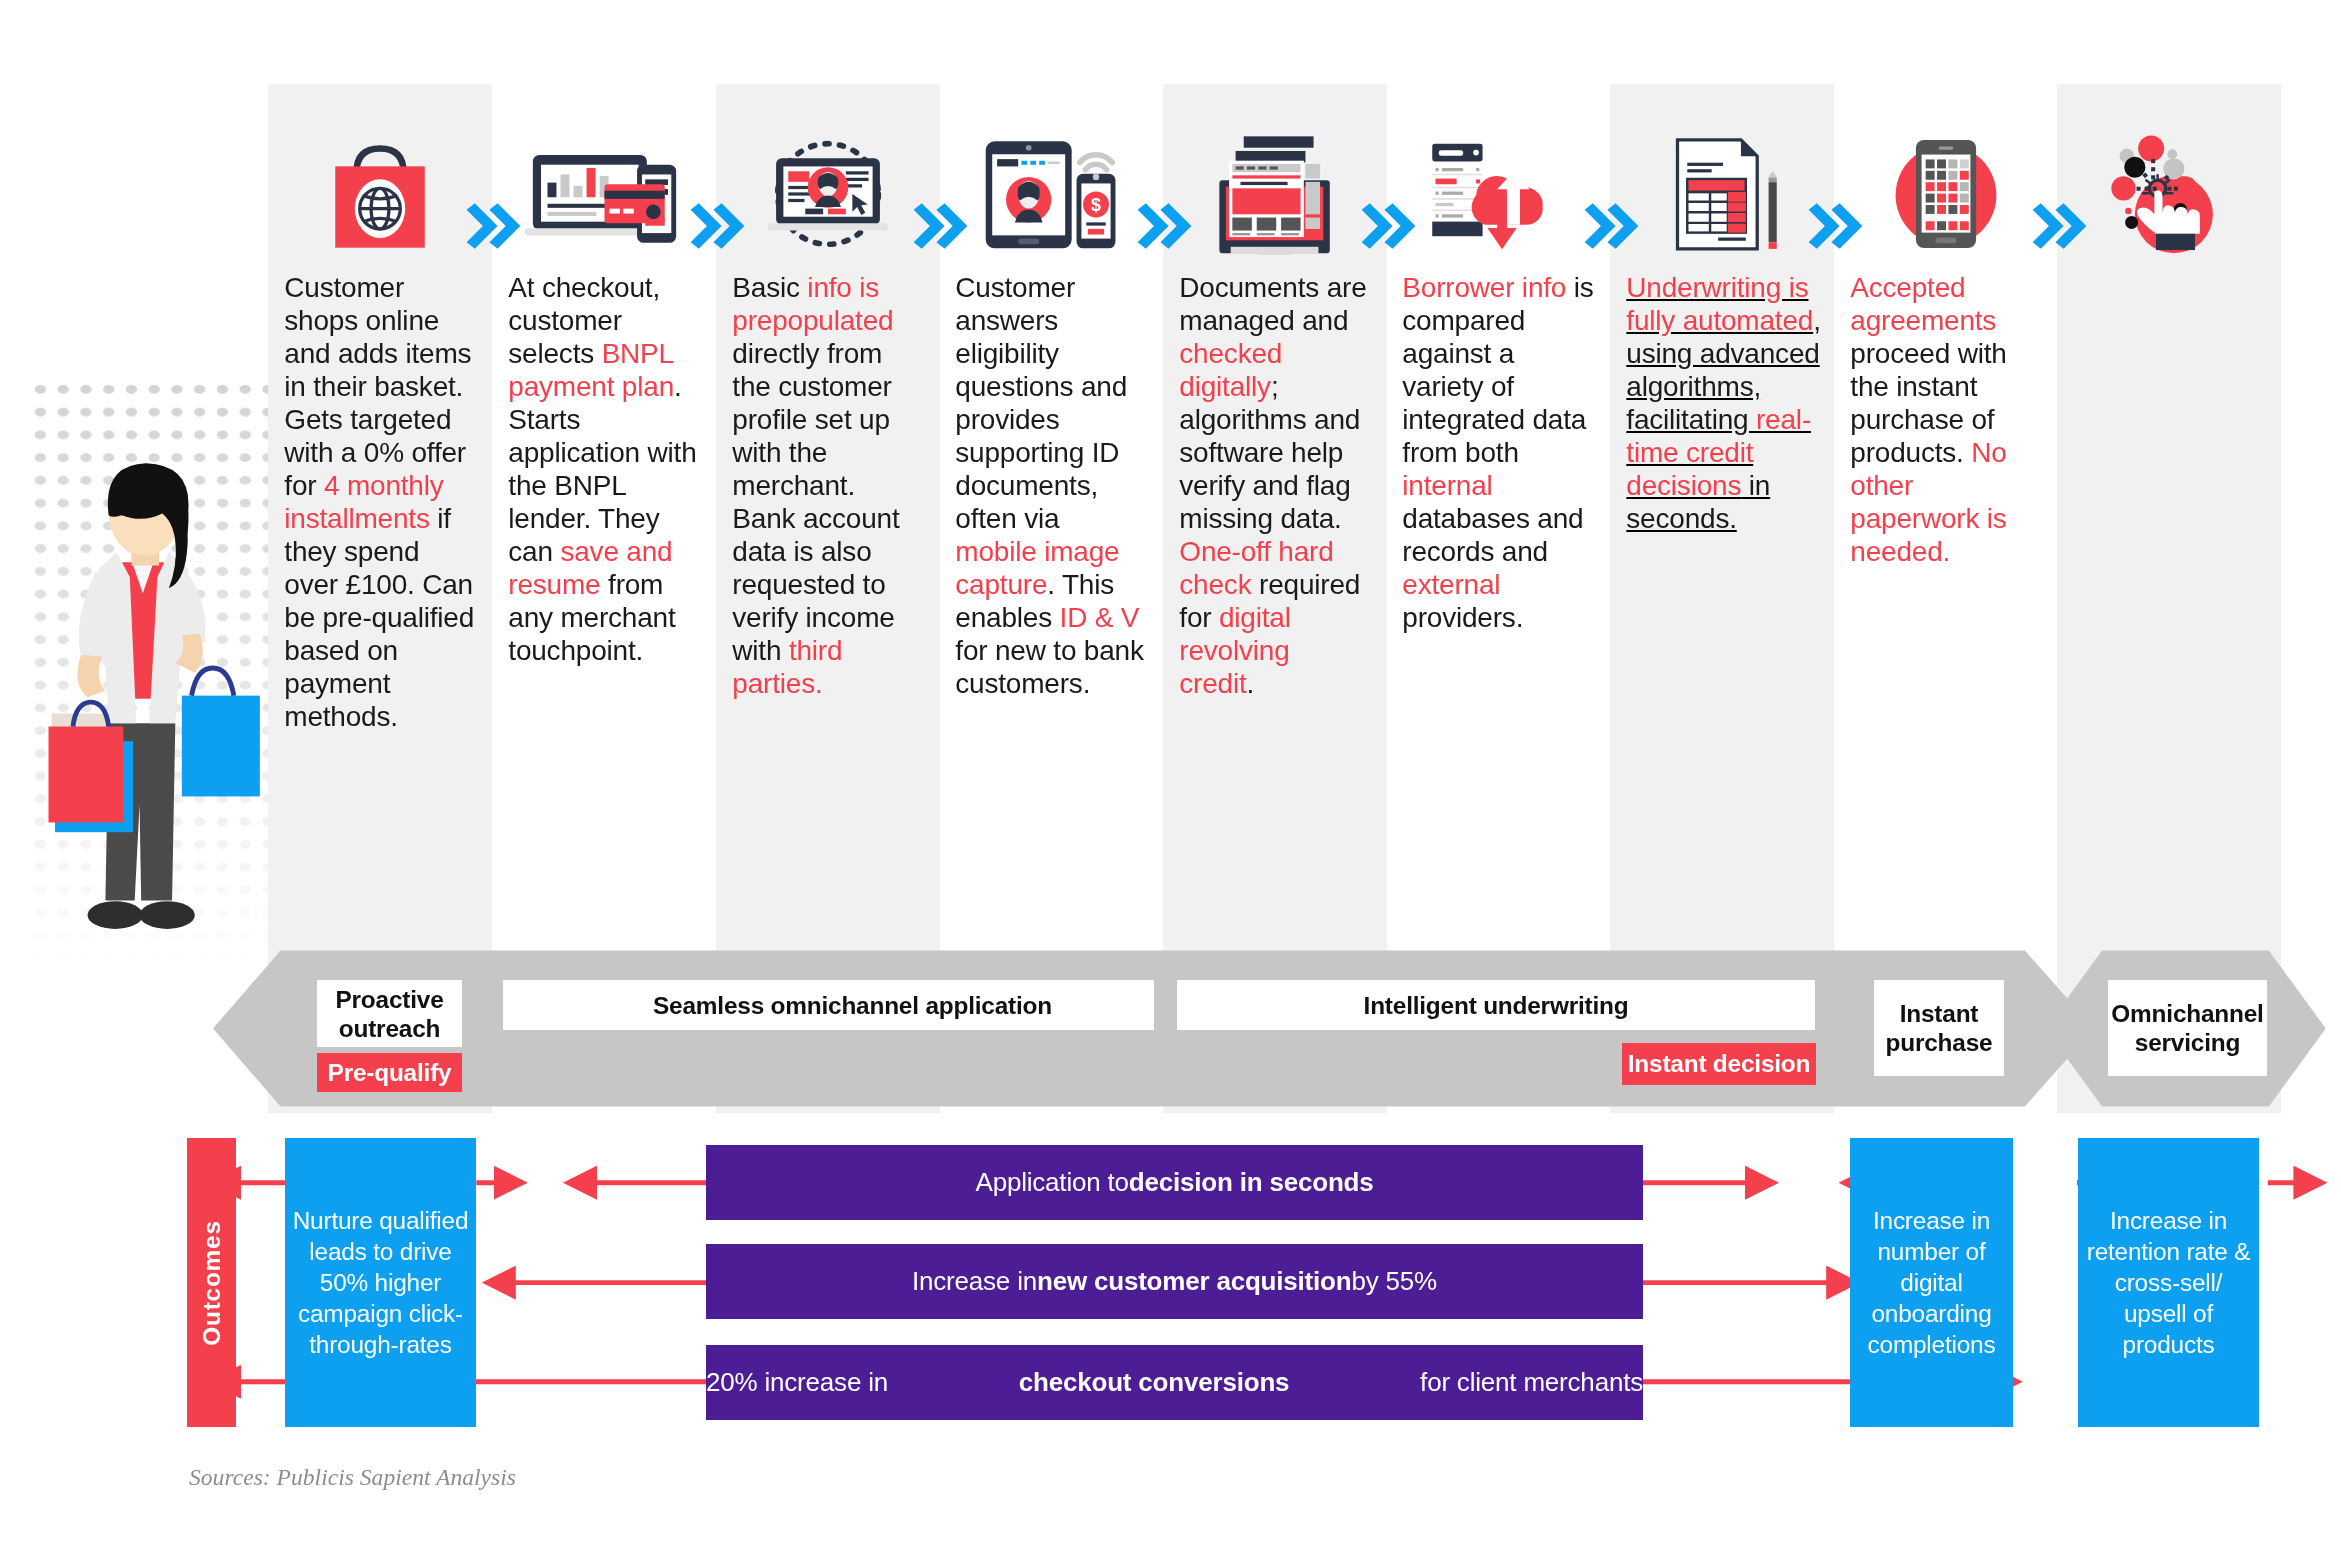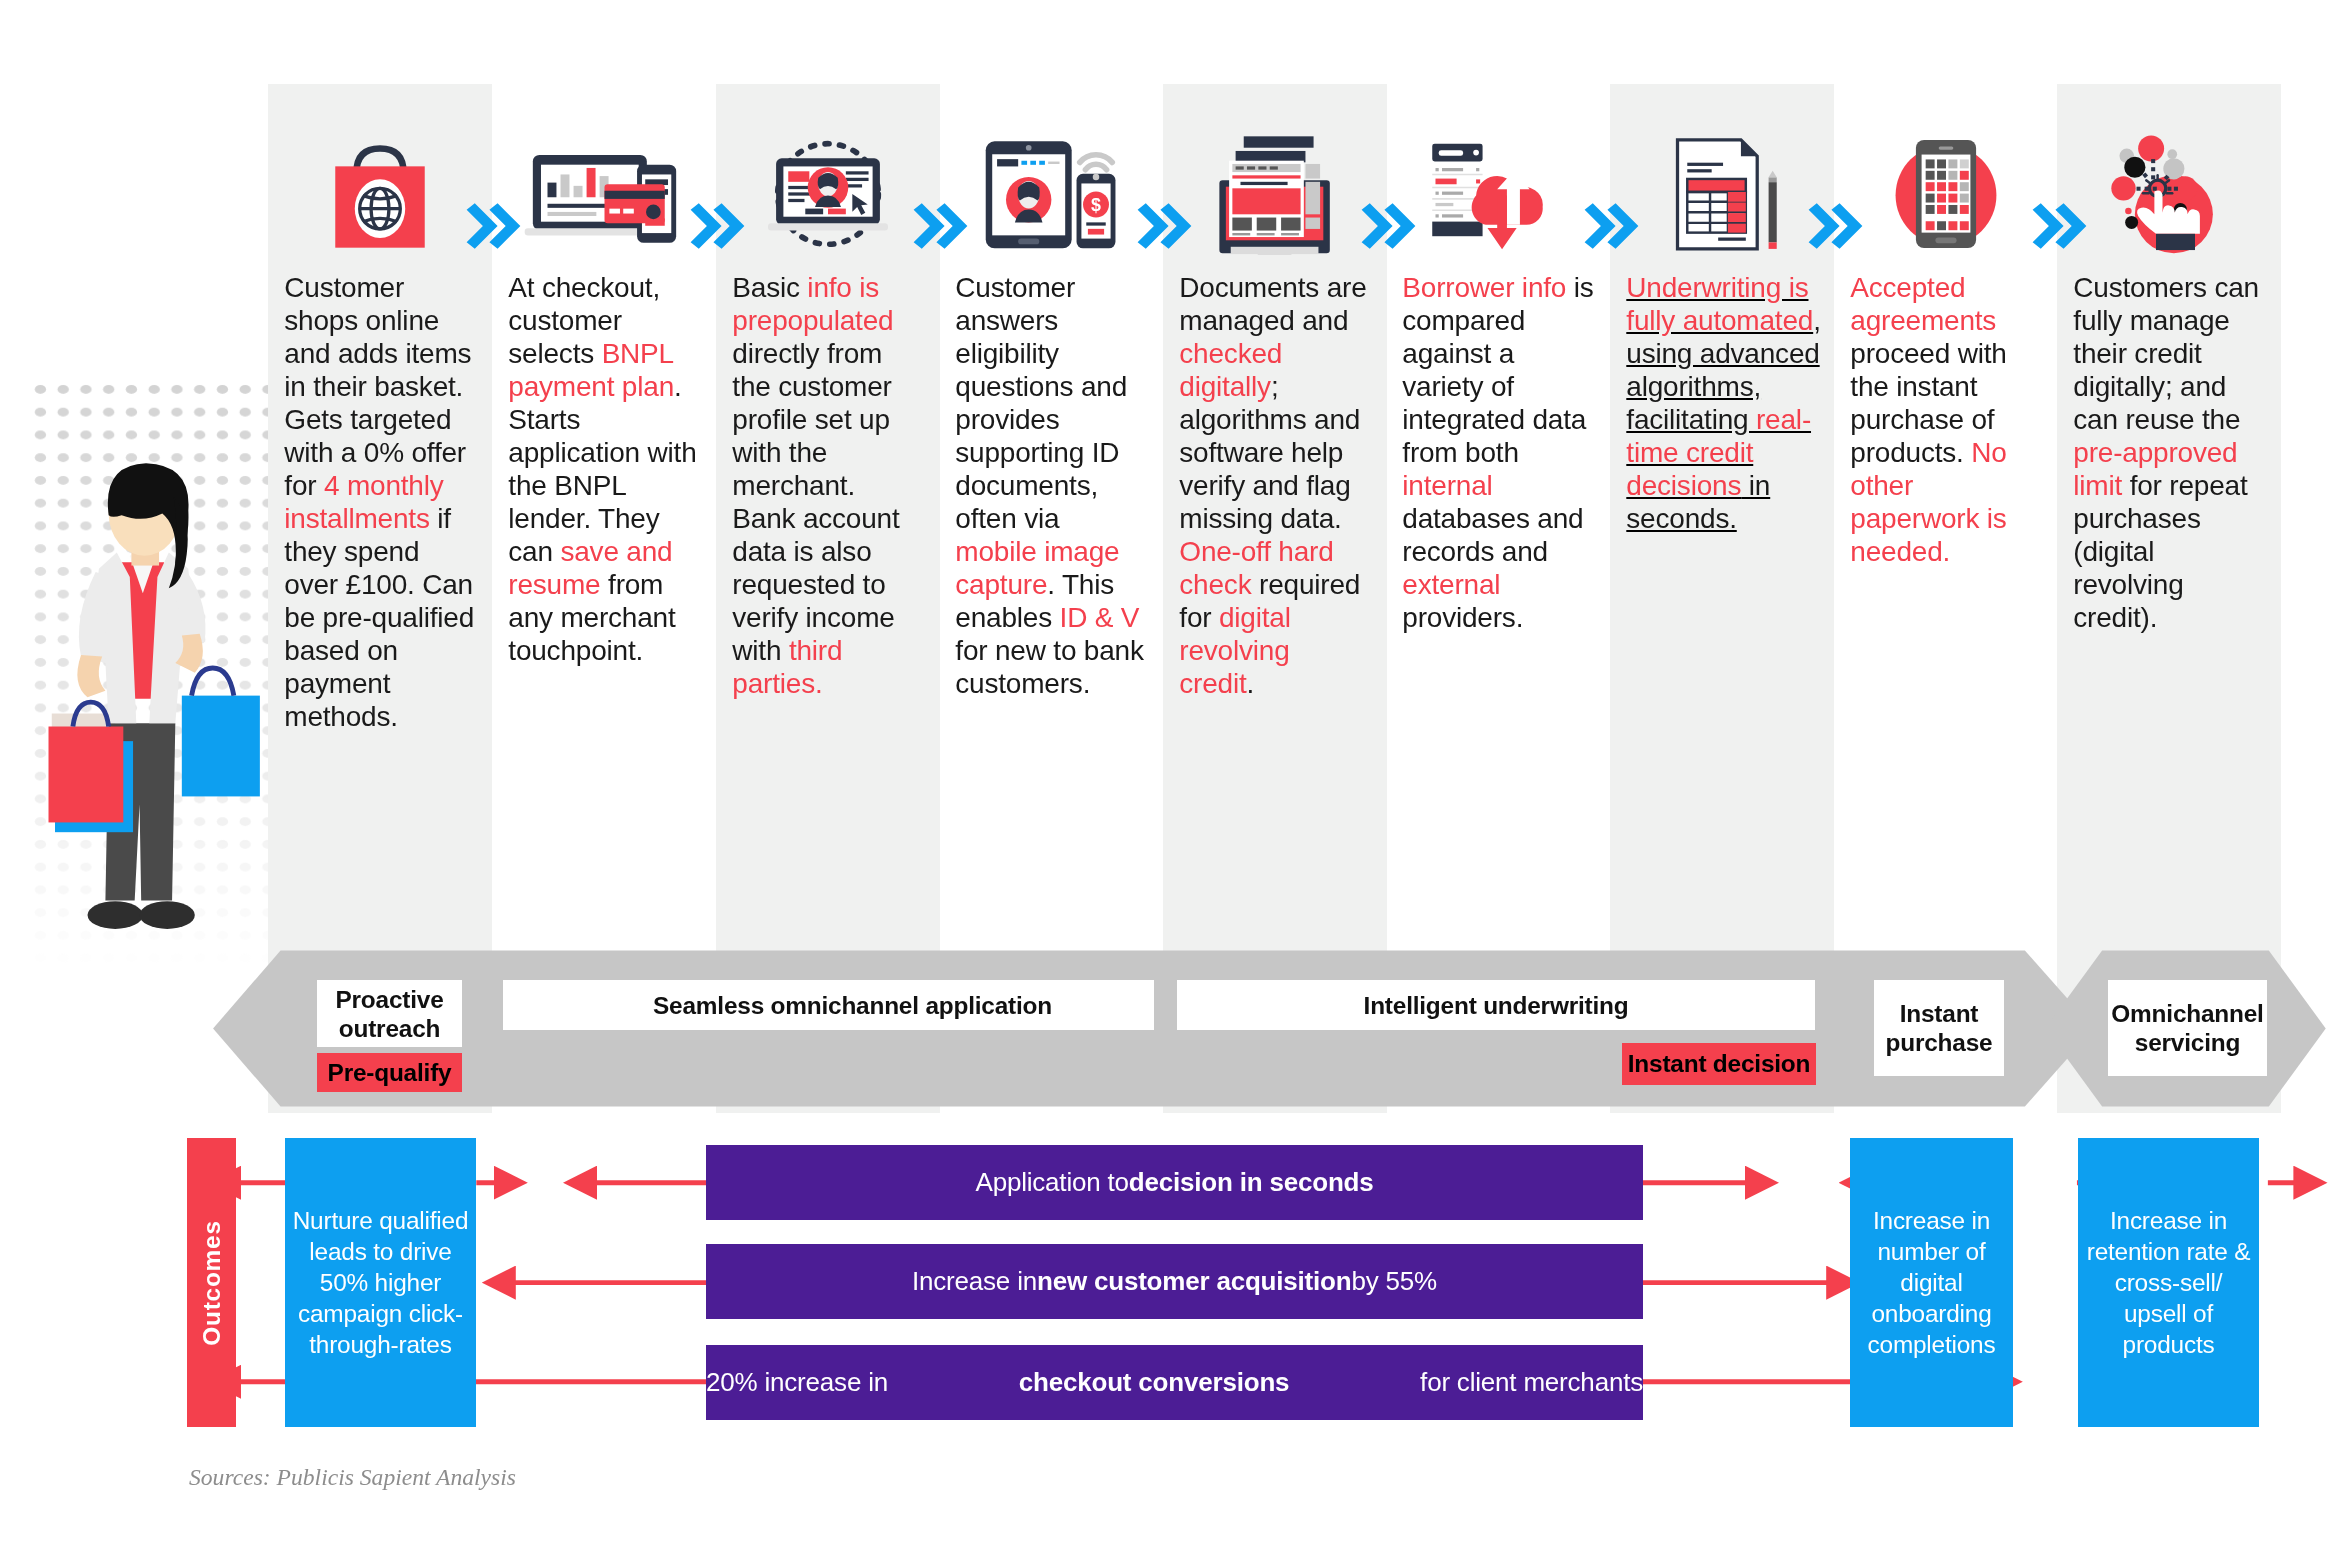--- a/index.html
+++ b/index.html
@@ -52,21 +52,21 @@
     text-align: center;
     color: #111;
     font-size: 24.4px;
     line-height: 29px;
     font-weight: 700;
     letter-spacing: -0.2px;
   }
   .stage-pill {
     position: absolute;
     background: #f4404d;
-    color: #000000;
+    color: #ffffff;
     display: flex; align-items: center; justify-content: center;
     font-size: 24.4px;
     font-weight: 700;
     letter-spacing: -0.2px;
   }
 
   
   #outcomes { position: absolute; left: 0; top: 1138px; width: 2342px; height: 325px; z-index: 6; }
   .obox {
     position: absolute;
@@ -436,21 +436,20 @@
           <line x1="66" y1="52" x2="66" y2="58"></line>
           <line x1="52" y1="58" x2="57" y2="62"></line>
           <line x1="80" y1="58" x2="75" y2="62"></line>
           <line x1="48" y1="74" x2="55" y2="74"></line>
           <line x1="84" y1="74" x2="77" y2="74"></line>
         </g>
         <path d="M62 72 q8 -4 10 4 l0 22 q1 -10 8 -9 q7 1 7 9 q2 -8 9 -7 q7 1 7 9 q2 -7 8 -6 q7 1 7 8 l0 22 L64 124 q-16 -12 -22 -22 q-4 -8 4 -10 q8 -2 16 8 Z" fill="#fff"></path>
         <rect x="64" y="124" width="48" height="20" fill="#2b3447"></rect>
       </svg>
     </div>
-    <div class="col-text"><span>Customers can fully manage their credit digitally; and can reuse the </span><span class="hl">pre-approved limit</span><span> for repeat purchases (digital revolving credit).</span></div>
   </div>
 
   <svg class="chev" style="left:465px;" width="57" height="46" viewBox="0 0 70 56">
     <path d="M2 8 L12 0 L40 28 L12 56 L2 48 L22 28 Z" fill="#0d9ff0"></path>
     <path d="M30 8 L40 0 L68 28 L40 56 L30 48 L50 28 Z" fill="#0d9ff0"></path>
   </svg>
   <svg class="chev" style="left:689px;" width="57" height="46" viewBox="0 0 70 56">
     <path d="M2 8 L12 0 L40 28 L12 56 L2 48 L22 28 Z" fill="#0d9ff0"></path>
     <path d="M30 8 L40 0 L68 28 L40 56 L30 48 L50 28 Z" fill="#0d9ff0"></path>
   </svg>

